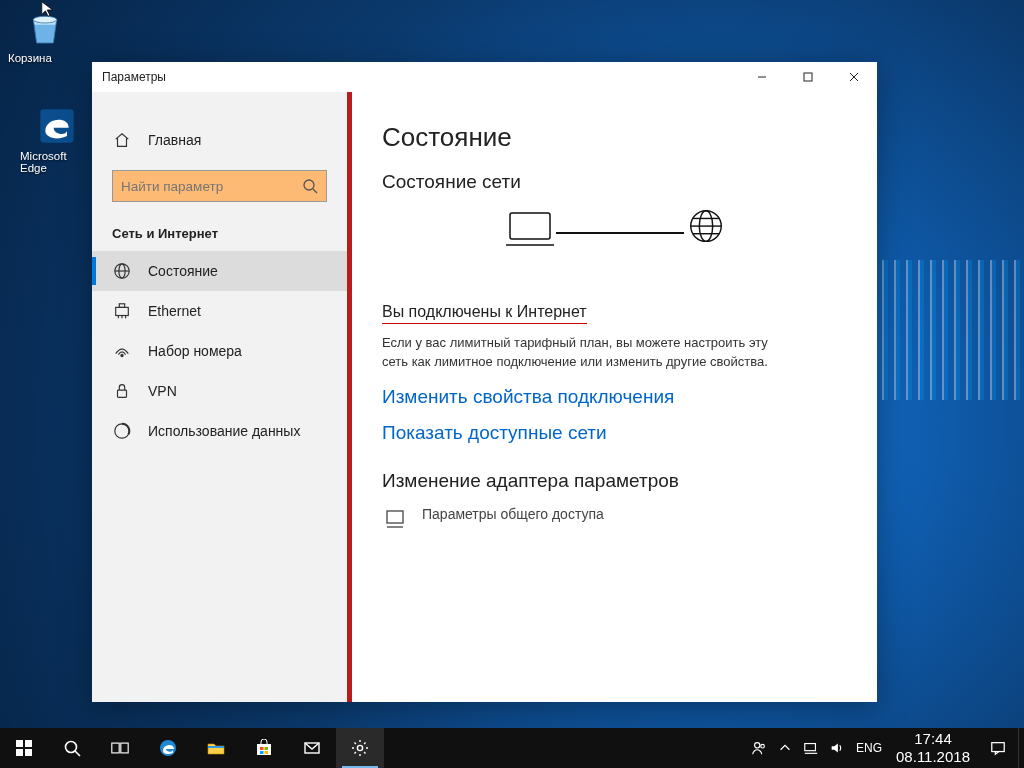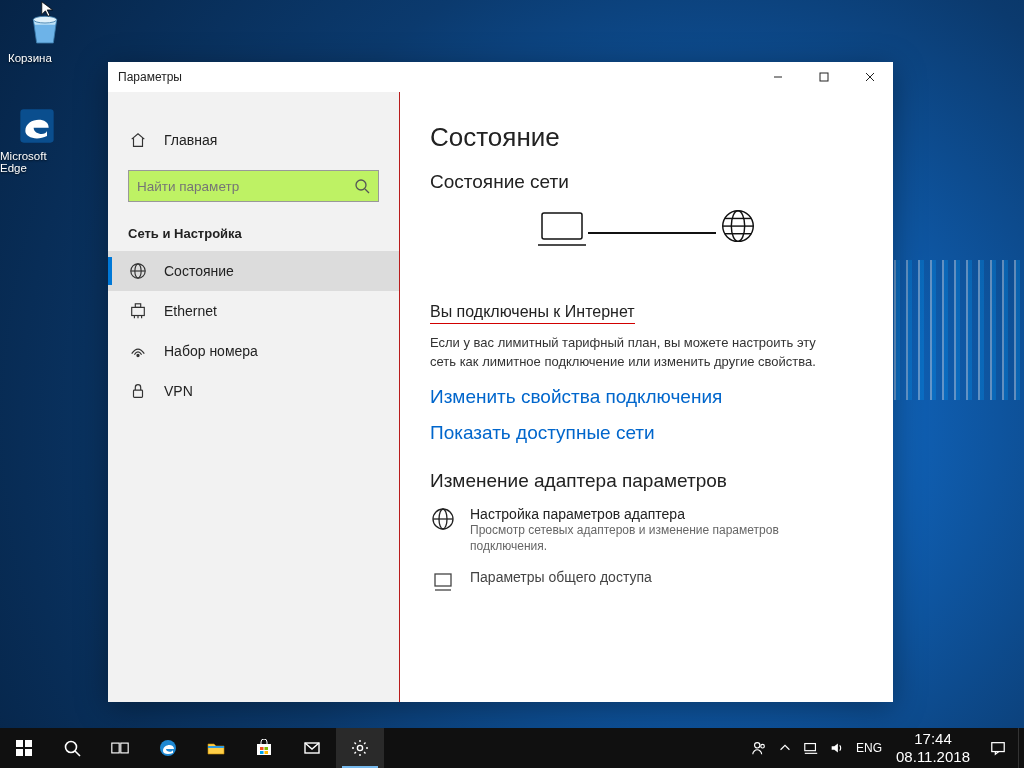--- a/index.html
+++ b/index.html
@@ -18,33 +18,33 @@
 
   .desktop-icon { position: absolute; width: 74px; text-align: left; color: #fff; font-size: 11.5px; text-shadow: 0 1px 2px rgba(0,0,0,.7); cursor: default; }
   .desktop-icon .glyph { width: 40px; height: 40px; margin: 0 auto 4px; display:flex; align-items:center; justify-content:center; }
   .recycle svg, .edge svg { width: 40px; height: 40px; }
 
   
   .cursor { position:absolute; left:40px; top:0px; color:#fff; font-size:20px; pointer-events:none; text-shadow:0 0 2px #000;}
   .cursor svg{width:18px;height:18px;}
 
   
-  .window { position: absolute; left: 108px; top: 62px; width: 785px; height: 640px; background: #fff; box-shadow: 0 6px 30px rgba(0,0,0,.35); display:flex; flex-direction:column; }
+  .window { position: absolute; left: 92px; top: 62px; width: 785px; height: 640px; background: #fff; box-shadow: 0 6px 30px rgba(0,0,0,.35); display:flex; flex-direction:column; }
   .titlebar { height: 30px; display:flex; align-items:center; padding-left:10px; font-size:12px; color:#222; }
   .titlebar .spacer { flex:1; }
   .tbtn { width:46px; height:30px; display:flex; align-items:center; justify-content:center; color:#222; }
   .tbtn svg{ width:10px; height:10px; stroke:currentColor; stroke-width:1; fill:none; }
 
   .content { flex:1; display:flex; overflow:hidden; }
-  .sidebar { width:292px; background:#f2f2f2; padding:28px 0 10px; display:flex; flex-direction:column; border-right:1px solid #b91c1c; }
+  .sidebar { width:260px; background:#f2f2f2; padding:28px 0 10px; display:flex; flex-direction:column; border-right:5px solid #b91c1c; }
   .side-row { display:flex; align-items:center; height:40px; padding:0 20px; font-size:14px; color:#222; cursor:default; position:relative; }
   .side-row .icn { width:20px; height:20px; margin-right:16px; display:flex; align-items:center; justify-content:center; color:#333; }
   .side-row .icn svg{width:18px;height:18px;stroke:currentColor;fill:none;stroke-width:1.3;}
   .side-row.home { margin-bottom:6px; }
-  .searchbox { margin:4px 20px 18px; height:32px; border:1px solid #999; background:#bef264; display:flex; align-items:center; padding:0 8px; }
+  .searchbox { margin:4px 20px 18px; height:32px; border:1px solid #999; background:#fdba74; display:flex; align-items:center; padding:0 8px; }
   .searchbox input { flex:1; border:none; outline:none; font-size:13.5px; color:#555; background:transparent; }
   .searchbox .sicon { width:16px; height:16px; color:#555; }
   .group-title { padding:6px 20px 10px; font-size:13px; font-weight:600; color:#222; }
   .nav-item { height:40px; }
   .nav-item.active { background:#dcdcdc; }
   .nav-item.active::before { content:""; position:absolute; left:0; top:6px; bottom:6px; width:4px; background:#0078d7; }
 
   .main { flex:1; overflow:auto; padding:30px 28px 20px 30px; color:#222; }
   .main h1 { font-weight:400; font-size:26px; margin-bottom:18px; }
   .main h2 { font-weight:400; font-size:19px; margin:4px 0 14px; }
@@ -88,21 +88,21 @@
   <div class="glyph">
     <svg viewBox="0 0 48 48">
         <path d="M10 14 L38 14 L34 42 L14 42 Z" fill="#6db3e8" stroke="#3a7aa8"></path>
         <path d="M10 14 L38 14 L36 20 L12 20 Z" fill="#bde1f7"></path>
         <ellipse cx="24" cy="14" rx="14" ry="4" fill="#dff1fb" stroke="#3a7aa8"></ellipse>
       </svg>
   </div>
   <div>Корзина</div>
 </div>
 
-<div class="desktop-icon edge" style="left:0; top:106px;">
+<div class="desktop-icon edge" style="left:20px; top:106px;">
   <div class="glyph">
     <svg viewBox="0 0 48 48">
         <rect x="4" y="4" width="40" height="40" rx="4" fill="#0a4e8e"></rect>
         <path d="M10 30 C10 14 38 12 38 26 L20 26 C20 34 34 36 36 30 L36 36 C24 42 10 38 10 30 Z" fill="#fff"></path>
       </svg>
   </div>
   <div>Microsoft Edge</div>
 </div>
 
 <div class="cursor">
@@ -143,21 +143,21 @@
           </span>
         <span>Главная</span>
       </div>
       <div class="searchbox">
         <input placeholder="Найти параметр" style="">
         <span class="sicon"><svg viewBox="0 0 16 16" fill="none" stroke="currentColor" stroke-width="1.3">
               <circle cx="7" cy="7" r="5"></circle>
               <line x1="11" y1="11" x2="15" y2="15"></line>
             </svg></span>
       </div>
-      <div class="group-title">Сеть и Настройка</div>
+      <div class="group-title">Сеть и Интернет</div>
 
       <div class="side-row nav-item active">
         <span class="icn">
             <svg viewBox="0 0 20 20">
               <circle cx="10" cy="10" r="8"></circle>
               <ellipse cx="10" cy="10" rx="3.5" ry="8"></ellipse>
               <line x1="2" y1="10" x2="18" y2="10"></line>
             </svg>
           </span>
         <span>Состояние</span>
@@ -185,20 +185,29 @@
         <span>Набор номера</span>
       </div>
       <div class="side-row nav-item">
         <span class="icn">
             <svg viewBox="0 0 20 20">
               <rect x="5" y="9" width="10" height="8" rx="1"></rect>
               <path d="M7 9 V6 a3 3 0 0 1 6 0 V9"></path>
             </svg>
           </span>
         <span>VPN</span>
+      </div>
+      <div class="side-row nav-item">
+        <span class="icn">
+            <svg viewBox="0 0 20 20">
+              <circle cx="10" cy="10" r="8"></circle>
+              <path d="M10 2 A8 8 0 0 1 17 14" stroke-width="2.2"></path>
+            </svg>
+          </span>
+        <span>Использование данных</span>
       </div>
     </div>
 
     <div class="main">
       <h1>Состояние</h1>
       <h2>Состояние сети</h2>
 
       <div class="diagram">
         <div class="dnode">
           <svg width="52" height="42" viewBox="0 0 52 42">
@@ -222,33 +231,20 @@
       </div>
 
       <div class="subhead">Вы подключены к Интернет</div>
       <div class="para">Если у вас лимитный тарифный план, вы можете настроить эту сеть как лимитное подключение или изменить другие свойства.</div>
 
       <span class="linklike">Изменить свойства подключения</span>
       <span class="linklike">Показать доступные сети</span>
 
       <div class="section-title">Изменение адаптера параметров</div>
 
-      <div class="option">
-        <div class="oicn">
-            <svg viewBox="0 0 24 24">
-              <circle cx="12" cy="12" r="10"></circle>
-              <ellipse cx="12" cy="12" rx="4" ry="10"></ellipse>
-              <line x1="2" y1="12" x2="22" y2="12"></line>
-            </svg>
-          </div>
-        <div>
-          <div class="ot">Настройка параметров адаптера</div>
-          <div class="os">Просмотр сетевых адаптеров и изменение параметров подключения.</div>
-        </div>
-      </div>
 
       <div class="option" style="opacity:.85">
         <div class="oicn">
             <svg viewBox="0 0 24 24">
               <rect x="4" y="4" width="16" height="12"></rect>
               <line x1="4" y1="20" x2="20" y2="20"></line>
             </svg>
           </div>
         <div>
           <div class="ot">Параметры общего доступа</div>

